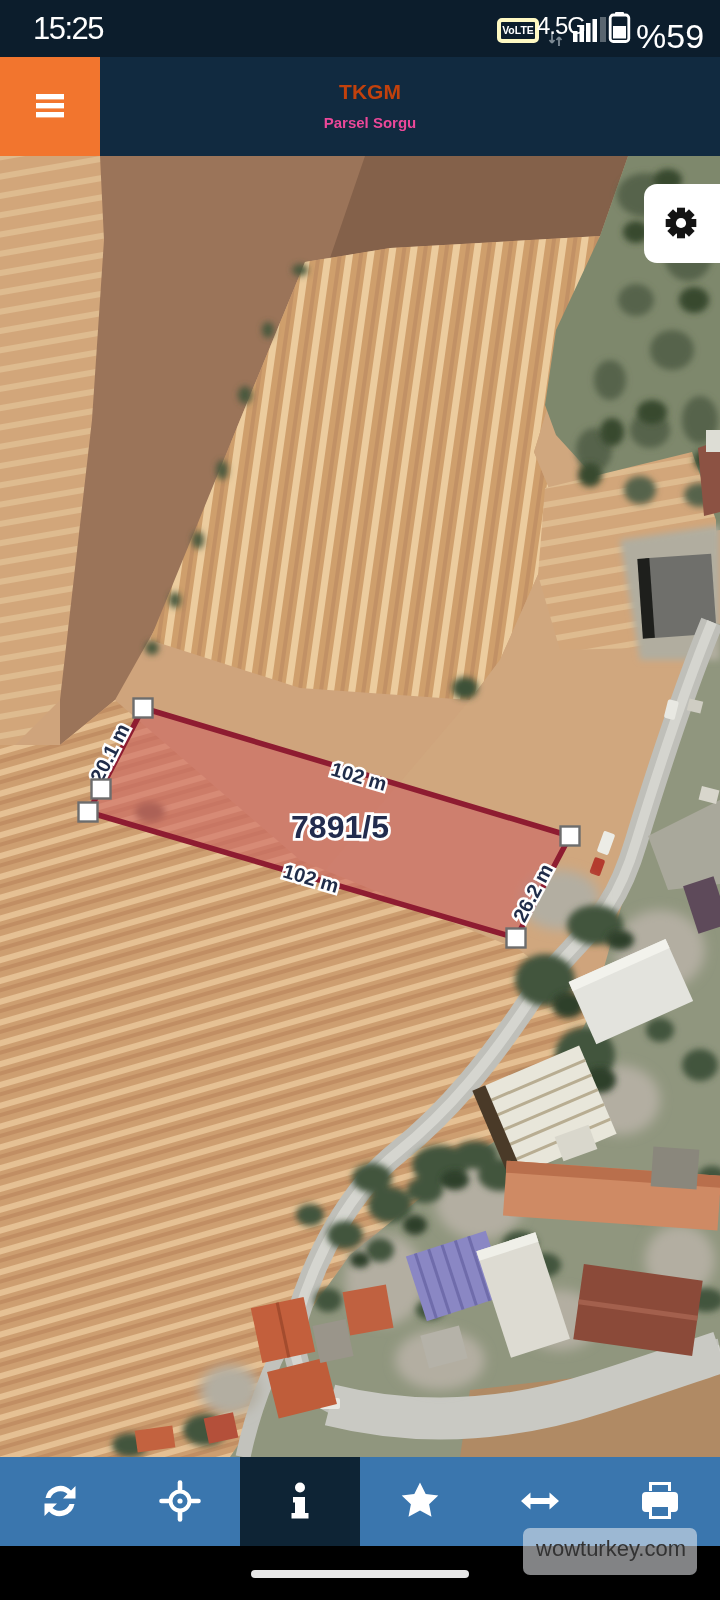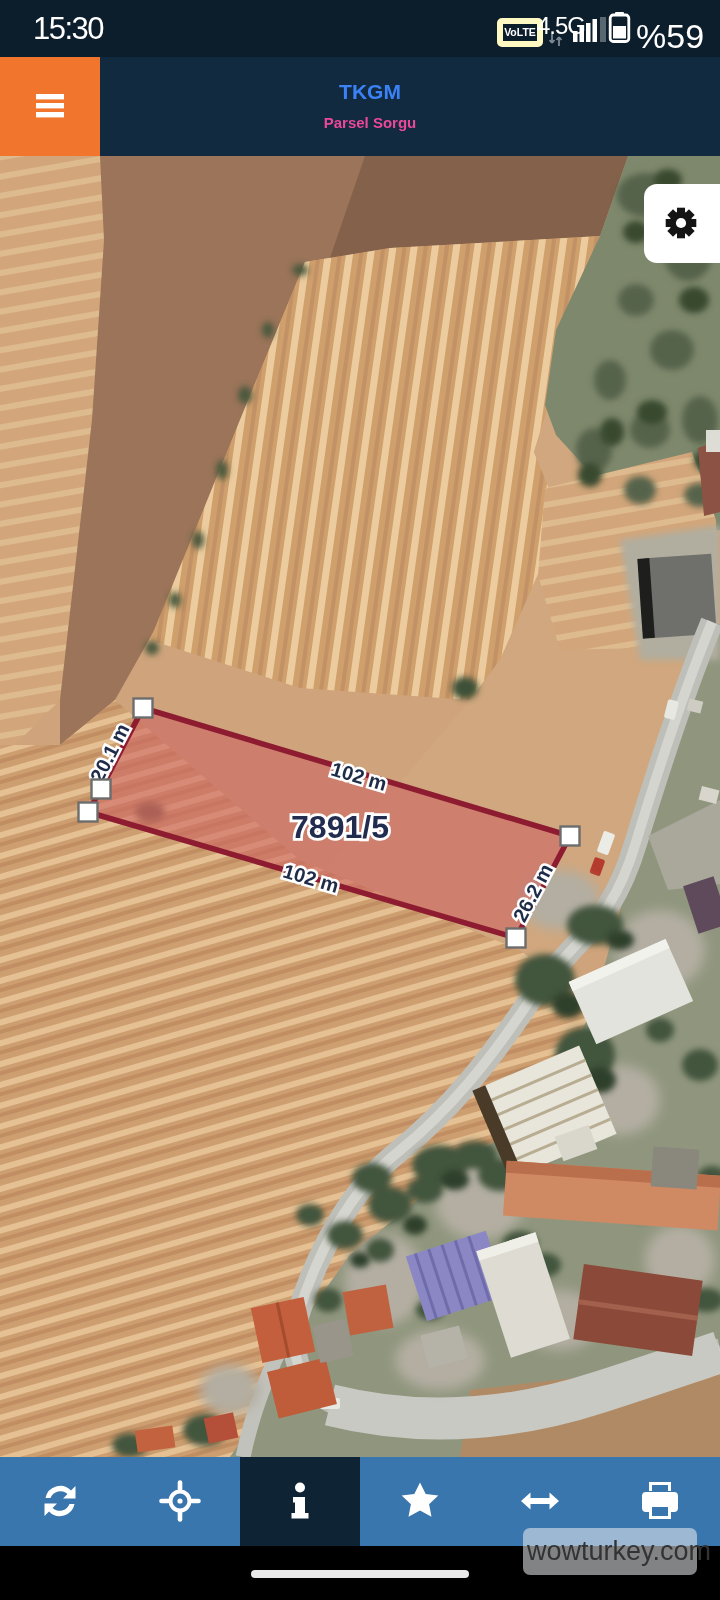--- a/index.html
+++ b/index.html
@@ -6,23 +6,23 @@
   body{width:720px;height:1600px;overflow:hidden;font-family:"Liberation Sans",sans-serif;background:#000;}
   .page{position:relative;width:720px;height:1600px;overflow:hidden;}
   .abs{position:absolute;}
 </style>
 </head>
 <body>
 <div class="page">
 
 <div class="abs" style="left:0;top:0;width:720px;height:57px;background:#0c1d2c;"></div>
 
-<div class="abs" style="left:33px;top:11px;color:#fff;font-size:31px;letter-spacing:-1.5px;font-weight:400;">15:30</div>
-
-<div class="abs" style="left:497px;top:18px;width:34px;height:17px;border:6px solid #fef9c3;border-radius:5px;color:#fff;font-size:10.5px;font-weight:700;text-align:center;line-height:17px;">VoLTE</div>
+<div class="abs" style="left:33px;top:11px;color:#fff;font-size:31px;letter-spacing:-1.5px;font-weight:400;">15:25</div>
+
+<div class="abs" style="left:497px;top:18px;width:34px;height:17px;border:4px solid #fef9c3;border-radius:5px;color:#fff;font-size:10.5px;font-weight:700;text-align:center;line-height:17px;">VoLTE</div>
 
 <div class="abs" style="left:537px;top:12px;color:#fff;font-size:24px;letter-spacing:-1px;">4.5G</div>
 
 <svg class="abs" style="left:547px;top:33px;" width="18" height="14" viewBox="0 0 18 14">
 <path d="M5 1 v9 M5 10 l-2.5-3 M5 10 l2.5-3" stroke="#7d8a94" stroke-width="1.8" fill="none"></path>
 <path d="M12 13 v-9 M12 4 l-2.5 3 M12 4 l2.5 3" stroke="#7d8a94" stroke-width="1.8" fill="none"></path>
 </svg>
 
 <svg class="abs" style="left:573px;top:16px;" width="36" height="26" viewBox="0 0 36 26">
 <rect x="0" y="15" width="4.5" height="11" fill="#fff"></rect>
@@ -43,21 +43,21 @@
 <div class="abs" style="left:0;top:57px;width:720px;height:99px;background:#112a40;"></div>
 
 <div class="abs" style="left:0;top:57px;width:100px;height:99px;background:#f2752e;"></div>
 
 <svg class="abs" style="left:36px;top:94px;" width="28" height="25" viewBox="0 0 28 25">
 <rect x="0" y="0" width="28" height="5.4" fill="#fff"></rect>
 <rect x="0" y="9" width="28" height="5.4" fill="#fff"></rect>
 <rect x="0" y="18" width="28" height="5.4" fill="#fff"></rect>
 </svg>
 
-<div class="abs" style="left:100px;top:80px;width:540px;text-align:center;color:#3b82f6;font-size:21px;font-weight:700;">TKGM</div>
+<div class="abs" style="left:100px;top:80px;width:540px;text-align:center;color:#c2410c;font-size:21px;font-weight:700;">TKGM</div>
 
 <div class="abs" style="left:100px;top:114px;width:540px;text-align:center;color:#ec4899;font-size:15px;font-weight:700;">Parsel Sorgu</div>
 
 <svg class="abs" style="left:0;top:156px;" width="720" height="1301" viewBox="0 156 720 1301">
 <defs>
 <pattern id="rv" width="21" height="21" patternUnits="userSpaceOnUse" patternTransform="rotate(8)">
   <rect width="21" height="21" fill="#cf9f6c"></rect>
   <rect width="7" height="21" fill="#eccc9e"></rect>
   <rect x="13" width="4" height="21" fill="#c29165"></rect>
 </pattern>
@@ -366,15 +366,15 @@
 <path fill="#fff" d="M -14 -9 H 14 A 4 4 0 0 1 18 -5 V 7 A 4 4 0 0 1 14 11 H 11 V 3 H -11 V 11 H -14 A 4 4 0 0 1 -18 7 V -5 A 4 4 0 0 1 -14 -9 Z"></path>
 <rect x="-9.5" y="4.5" width="19" height="12" fill="none" stroke="#fff" stroke-width="3"></rect>
 </svg>
 
 <div class="abs" style="left:0;top:1546px;width:720px;height:54px;background:#000;"></div>
 
 <div class="abs" style="left:251px;top:1570px;width:218px;height:8px;background:#e9e9e9;border-radius:4px;"></div>
 
 <div class="abs" style="left:523px;top:1528px;width:174px;height:47px;background:rgba(236,239,242,0.55);border-radius:7px;"></div>
 
-<div class="abs" style="left:527px;top:1536px;width:168px;text-align:center;color:#333333;font-size:27px;">wowturkey.com</div>
+<div class="abs" style="left:527px;top:1536px;width:168px;text-align:center;color:#333333;font-size:22px;">wowturkey.com</div>
 
 </div>
 
 </body></html>

